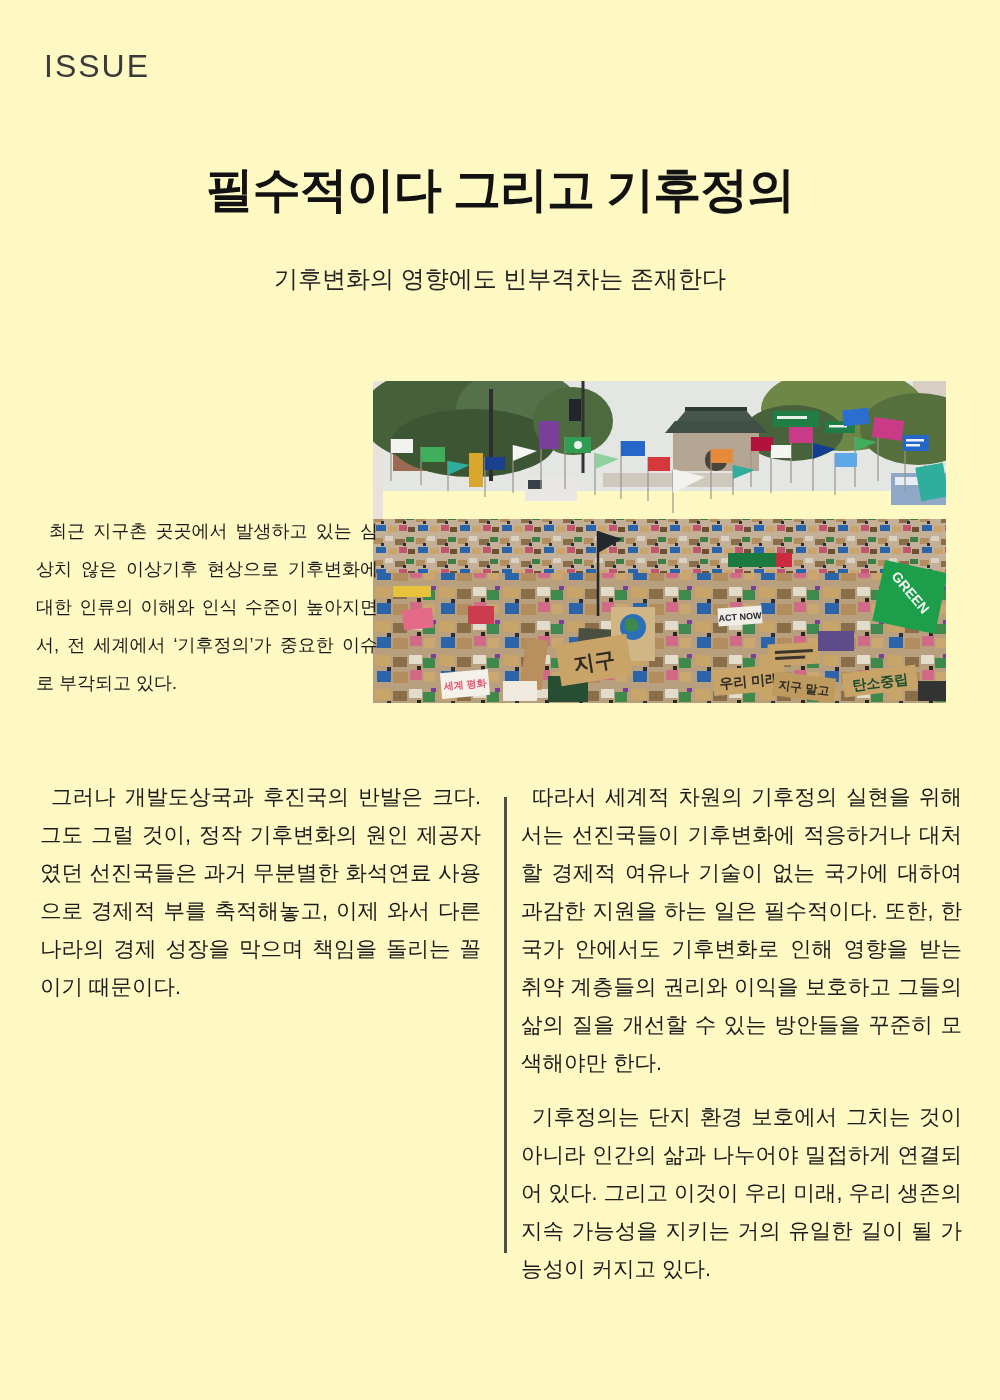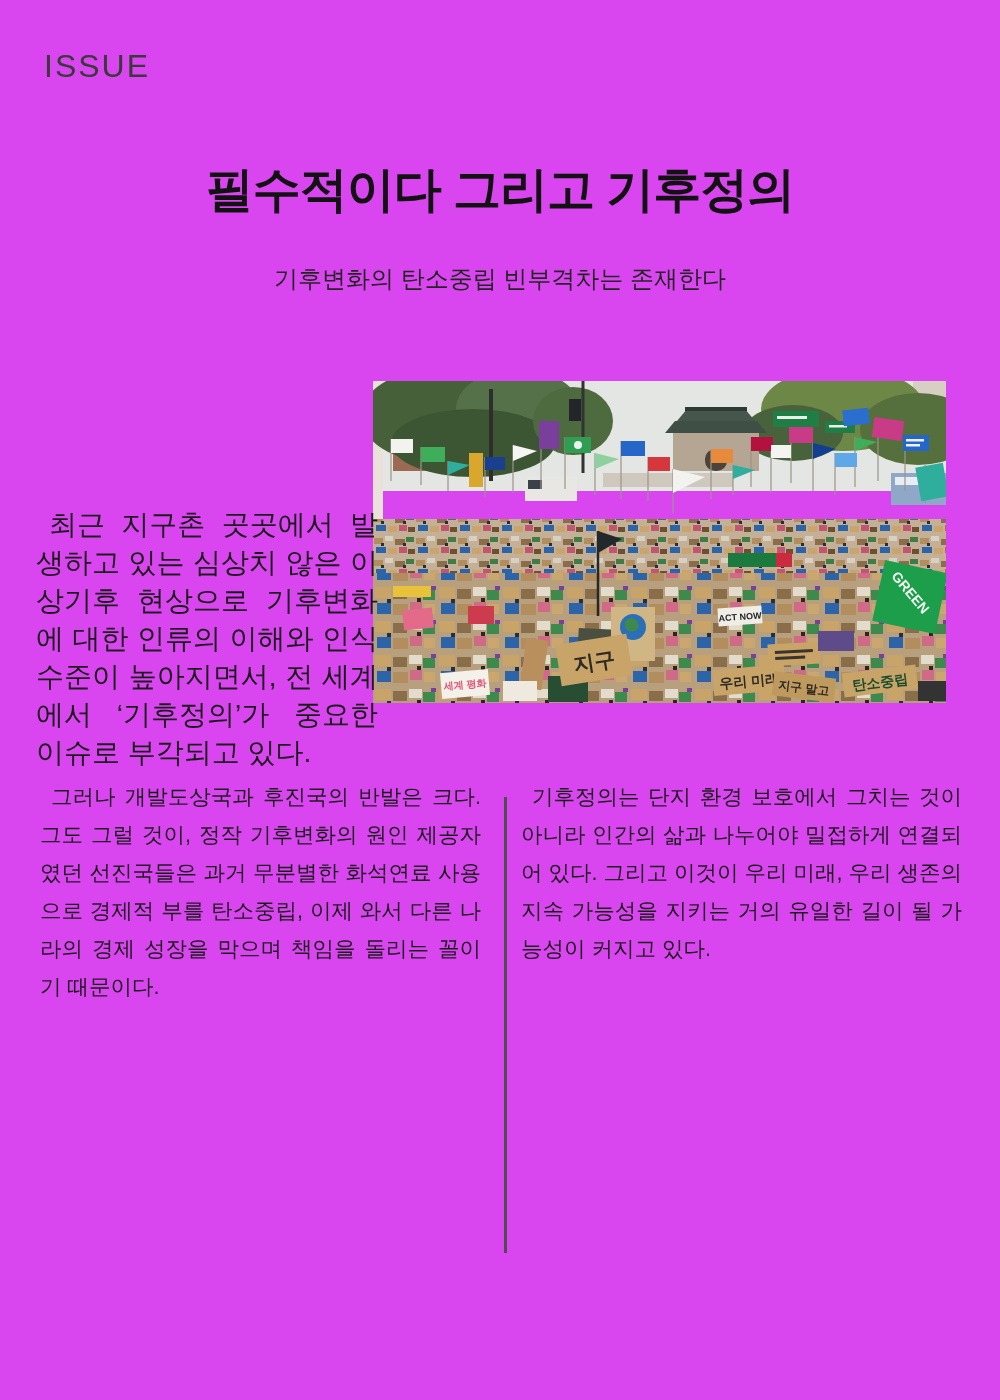--- a/index.html
+++ b/index.html
@@ -4,21 +4,21 @@
 <style>
   html, body { margin: 0; padding: 0; }
   body {
     width: 1000px; height: 1400px;
     font-family: "Liberation Sans", "DejaVu Sans", sans-serif;
     background: #f1e9ee;
   }
   .page {
     position: relative;
     width: 1000px; height: 1400px;
-    background: #d946ef;
+    background: #fef9c3;
     overflow: hidden;
   }
   .issue-label {
     position: absolute; left: 44px; top: 48px;
     font-size: 32px; font-weight: 300; color: #3a3a3a;
     letter-spacing: 2px;
   }
   .article-title {
     position: absolute; left: 0; top: 158px; width: 100%;
     text-align: center;
@@ -29,22 +29,22 @@
     position: absolute; left: 0; top: 263px; width: 100%;
     text-align: center;
     font-size: 24px; font-weight: 400; color: #242424;
   }
   .photo-wrap {
     position: absolute; left: 373px; top: 381px;
     width: 573px; height: 322px;
     line-height: 0;
   }
   .intro-paragraph {
-    position: absolute; left: 36px; top: 478px; width: 342px;
-    font-size: 28px; line-height: 38px; color: #1b1b1b;
+    position: absolute; left: 36px; top: 494px; width: 342px;
+    font-size: 18px; line-height: 38px; color: #1b1b1b;
     text-align: justify; text-indent: 13px;
     word-break: break-all;
   }
   .body-column {
     position: absolute; top: 778px; width: 441px;
     font-size: 21.5px; line-height: 38px; color: #1b1b1b;
     text-align: justify;
     word-break: break-all;
   }
   .body-column.left  { left: 40px;  }
@@ -58,21 +58,21 @@
 </style>
 </head>
 <body>
 
 <div class="page">
 
   <div class="issue-label">ISSUE</div>
 
   <h1 class="article-title" style="margin:0">필수적이다 그리고 기후정의</h1>
 
-  <div class="article-subtitle">기후변화의 탄소중립 빈부격차는 존재한다</div>
+  <div class="article-subtitle">기후변화의 영향에도 빈부격차는 존재한다</div>
 
   <div class="photo-wrap">
     <svg width="573" height="322" viewBox="0 0 573 322">
       <defs>
         <pattern id="crowdFar" width="42" height="22" patternUnits="userSpaceOnUse">
           <rect width="42" height="22" fill="#c3b096"></rect>
           <rect x="1" y="3" width="9" height="6" fill="#b28d5d"></rect>
           <rect x="12" y="1" width="8" height="5" fill="#d8d0c0"></rect>
           <rect x="22" y="4" width="10" height="6" fill="#8a6e49"></rect>
           <rect x="33" y="2" width="8" height="5" fill="#3e7d46"></rect>
@@ -265,22 +265,23 @@
 
         <rect x="130" y="300" width="34" height="20" fill="#efe9df"></rect>
         <rect x="545" y="300" width="28" height="20" fill="#333333"></rect>
       </g>
     </svg>
   </div>
 
   <p class="intro-paragraph">최근 지구촌 곳곳에서 발생하고 있는 심상치 않은 이상기후 현상으로 기후변화에 대한 인류의 이해와 인식 수준이 높아지면서, 전 세계에서 ‘기후정의’가 중요한 이슈로 부각되고 있다.</p>
 
   <div class="body-column left">
-    <p>그러나 개발도상국과 후진국의 반발은 크다. 그도 그럴 것이, 정작 기후변화의 원인 제공자였던 선진국들은 과거 무분별한 화석연료 사용으로 경제적 부를 탄소중립, 이제 와서 다른 나라의 경제 성장을 막으며 책임을 돌리는 꼴이기 때문이다.</p>
+    <p>그러나 개발도상국과 후진국의 반발은 크다. 그도 그럴 것이, 정작 기후변화의 원인 제공자였던 선진국들은 과거 무분별한 화석연료 사용으로 경제적 부를 축적해놓고, 이제 와서 다른 나라의 경제 성장을 막으며 책임을 돌리는 꼴이기 때문이다.</p>
   </div>
 
   <div class="column-divider"></div>
 
   <div class="body-column right">
+    <p>따라서 세계적 차원의 기후정의 실현을 위해서는 선진국들이 기후변화에 적응하거나 대처할 경제적 여유나 기술이 없는 국가에 대하여 과감한 지원을 하는 일은 필수적이다. 또한, 한 국가 안에서도 기후변화로 인해 영향을 받는 취약 계층들의 권리와 이익을 보호하고 그들의 삶의 질을 개선할 수 있는 방안들을 꾸준히 모색해야만 한다.</p>
     <p>기후정의는 단지 환경 보호에서 그치는 것이 아니라 인간의 삶과 나누어야 밀접하게 연결되어 있다. 그리고 이것이 우리 미래, 우리 생존의 지속 가능성을 지키는 거의 유일한 길이 될 가능성이 커지고 있다.</p>
   </div>
 
 </div>
 
 </body></html>

